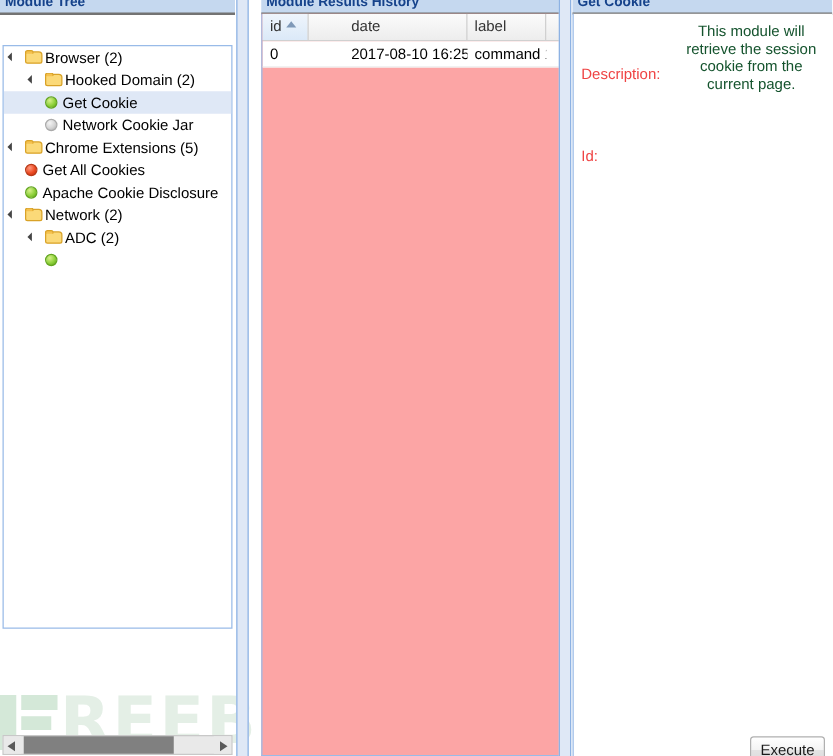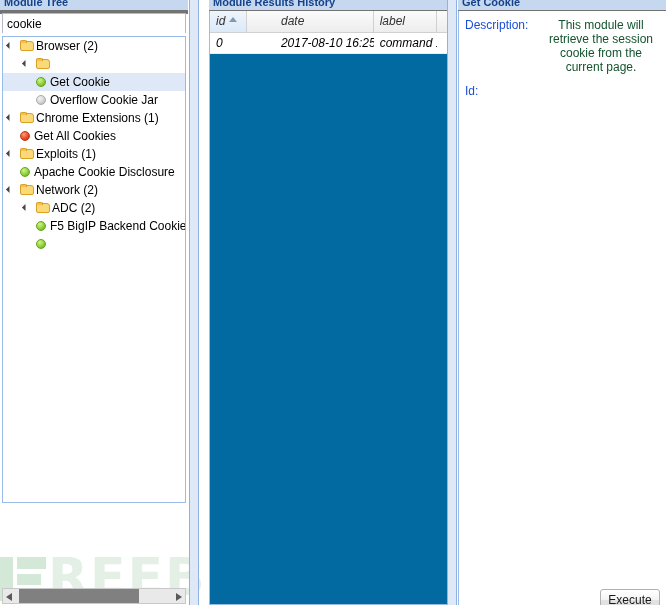--- a/index.html
+++ b/index.html
@@ -57,21 +57,21 @@
     background: transparent;
     z-index: 2;
   }
   .panel-header {
     position: absolute;
     left: 0;
     top: 0;
     height: 10px;
     overflow: hidden;
     background: #c5d8ef;
-    border-bottom: 4px solid #737373;
+    border-bottom: 2px solid #737373;
     width: 100%;
   }
   .panel-header .ph-text {
     display: block;
     position: absolute;
     left: 4px;
     top: -4px;
     font-size: 11px;
     font-weight: bold;
     color: #15428b;
@@ -302,23 +302,22 @@
   }
   .grid {
     position: absolute;
     left: 0px;
     top: 11px;
     width: 246px;
     height: 594px;
     box-sizing: border-box;
     border: 1px solid #99bbe8;
     border-top: none;
-    background: #0369a1;
-    overflow: hidden;
-    font-style: italic;
+    background: #fca5a5;
+    overflow: hidden;
   }
   .grid-head {
     display: flex;
     height: 22px;
     background: linear-gradient(#fbfbfb, #ededed);
     border-bottom: 1px solid #d0d0d0;
     box-sizing: border-box;
   }
   .grid-head .gh {
     height: 21px;
@@ -397,23 +396,24 @@
   .drow {
     display: flex;
     align-items: flex-start;
     padding: 0 0 10px 0;
   }
   .drow .dkey {
     width: 82px;
     padding-left: 6px;
     box-sizing: border-box;
     font-size: 12px;
-    color: #1d4ed8;
+    color: #ef4444;
     line-height: 14px;
     font-family: "Liberation Sans", sans-serif;
+    margin-top: 34px;
   }
   .drow .dval {
     width: 120px;
     font-size: 12px;
     color: #14532d;
     line-height: 14px;
     white-space: pre-line;
     font-family: "Liberation Sans", sans-serif;
     text-align: center;
   }
@@ -445,37 +445,32 @@
     <span class="wm-mark">
       <i class="b1"></i><i class="b2"></i><i class="b3"></i><i class="b4"></i>
     </span><span>REEBUF</span>
   </div>
 
   <div class="panel" id="tree-panel">
     <div class="panel-header">
       <span class="ph-text">Module Tree</span>
     </div>
 
-    <div class="tree-search-wrap">
-      <input class="tree-search" type="text" value="cookie" style="">
-    </div>
 
     <div class="tree-body">
       <div class="tree-scroll" id="tree-list">
           <div class="tnode"><span class="spacer" style="width: 0px;"></span><span class="arrow expanded"></span><span class="folder"></span><span class="tlabel">Browser (2)</span></div>
-          <div class="tnode"><span class="spacer" style="width: 16px;"></span><span class="arrow expanded"></span><span class="folder"></span></div>
+          <div class="tnode"><span class="spacer" style="width: 16px;"></span><span class="arrow expanded"></span><span class="folder"></span><span class="tlabel">Hooked Domain (2)</span></div>
           <div class="tnode selected"><span class="spacer" style="width: 32px;"></span><span class="dot green"></span><span class="tlabel">Get Cookie</span></div>
-          <div class="tnode"><span class="spacer" style="width: 32px;"></span><span class="dot grey"></span><span class="tlabel">Overflow Cookie Jar</span></div>
-          <div class="tnode"><span class="spacer" style="width: 0px;"></span><span class="arrow expanded"></span><span class="folder"></span><span class="tlabel">Chrome Extensions (1)</span></div>
+          <div class="tnode"><span class="spacer" style="width: 32px;"></span><span class="dot grey"></span><span class="tlabel">Network Cookie Jar</span></div>
+          <div class="tnode"><span class="spacer" style="width: 0px;"></span><span class="arrow expanded"></span><span class="folder"></span><span class="tlabel">Chrome Extensions (5)</span></div>
           <div class="tnode"><span class="spacer" style="width: 16px;"></span><span class="dot red"></span><span class="tlabel">Get All Cookies</span></div>
-          <div class="tnode"><span class="spacer" style="width: 0px;"></span><span class="arrow expanded"></span><span class="folder"></span><span class="tlabel">Exploits (1)</span></div>
           <div class="tnode"><span class="spacer" style="width: 16px;"></span><span class="dot green"></span><span class="tlabel">Apache Cookie Disclosure</span></div>
           <div class="tnode"><span class="spacer" style="width: 0px;"></span><span class="arrow expanded"></span><span class="folder"></span><span class="tlabel">Network (2)</span></div>
           <div class="tnode"><span class="spacer" style="width: 16px;"></span><span class="arrow expanded"></span><span class="folder"></span><span class="tlabel">ADC (2)</span></div>
-          <div class="tnode"><span class="spacer" style="width: 32px;"></span><span class="dot green"></span><span class="tlabel">F5 BigIP Backend Cookie</span></div>
           <div class="tnode"><span class="spacer" style="width: 32px;"></span><span class="dot green"></span></div>
         </div>
     </div>
 
     <div class="tree-hscroll">
       <div class="hs-btn left"></div>
       <div class="hs-thumb"></div>
       <div class="hs-btn right"></div>
     </div>
   </div>

